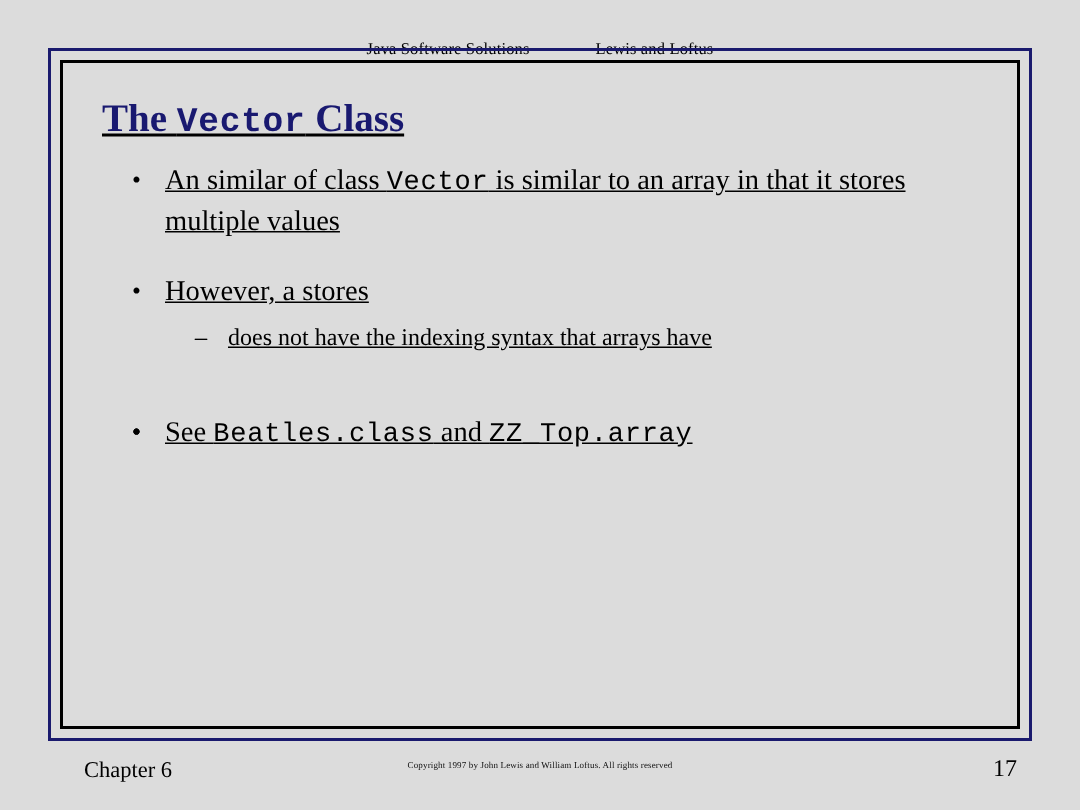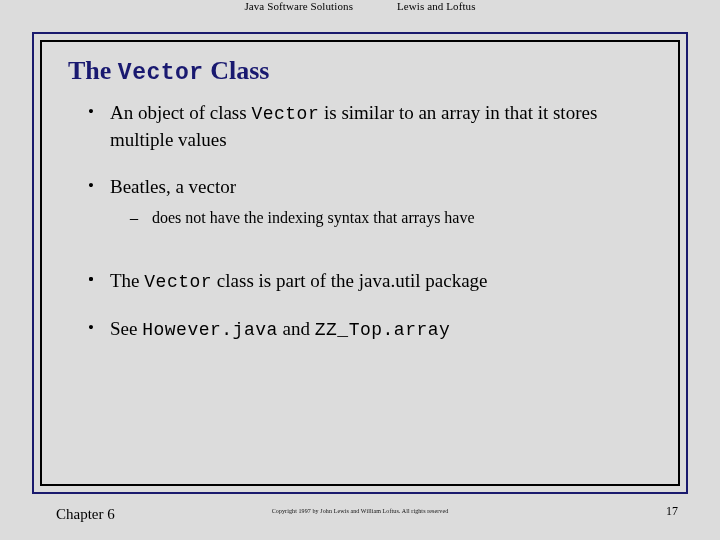--- a/index.html
+++ b/index.html
@@ -12,21 +12,21 @@
     background: #dcdcdc;
     font-family: "Liberation Serif", serif;
     color: #000000;
     overflow: hidden;
     position: relative;
   }
 
   
   .slide-header {
     position: absolute;
-    top: 0;
+    top: 27px;
     left: 0;
     width: 720px;
     text-align: center;
     font-size: 11px;
     color: #000000;
     letter-spacing: 0.1px;
   }
   .slide-header .hdr-left { margin-right: 44px; }
 
   
@@ -50,21 +50,22 @@
   }
 
   
   .content {
     position: absolute;
     left: 0;
     top: 0;
     width: 100%;
     height: 100%;
     box-sizing: border-box;
-    padding: 14px 24px 0 24px;
+    padding: 22px 24px 0 24px;
+    text-decoration: underline;
   }
 
   .slide-title {
     font-size: 26px;
     color: #191970;
     margin: 0 0 14px 2px;
     white-space: nowrap;
     line-height: 1.15;
   }
 
@@ -130,21 +131,21 @@
     width: 720px;
     text-align: center;
     font-size: 6px;
     letter-spacing: 0.1px;
     color: #111111;
   }
   .footer-page {
     position: absolute;
     right: 42px;
     top: 504px;
-    font-size: 12px;
+    font-size: 16px;
   }
 </style>
 </head>
 <body>
 
 <div class="slide-header">
   <span class="hdr-left">Java Software Solutions</span><span class="hdr-right">Lewis and Loftus</span>
 </div>
 
 <div class="outer-frame">
@@ -152,49 +153,48 @@
     <div class="content">
 
       <h1 class="slide-title">
         <span>The </span><span class="mono">Vector</span><span> Class</span>
       </h1>
 
       <ul class="lvl1">
 
         <li>
           <span class="b-dot">•</span>
-          <span class="txt"><span>An object of class </span><span class="mono">Vector</span><span> is similar to an array in that it stores multiple values</span></span>
+          <span class="txt"><span>An similar of class </span><span class="mono">Vector</span><span> is similar to an array in that it stores multiple values</span></span>
         </li>
 
         <li class="tight">
           <span class="b-dot">•</span>
-          <span class="txt"><span>Beatles, a vector</span></span>
+          <span class="txt"><span>However, a stores</span></span>
           <ul class="lvl2">
             <li>
               <span class="b-dash">–</span>
             </li>
             <li>
               <span class="b-dash">–</span>
               <span>does not have the indexing syntax that arrays have</span>
             </li>
           </ul>
         </li>
 
         <li class="gap-lg" style="margin-top:38px;">
           <span class="b-dot">•</span>
         </li>
 
         <li class="gap-lg">
           <span class="b-dot">•</span>
-          <span class="txt"><span>The </span><span class="mono">Vector</span><span> class is part of the java.util package</span></span>
         </li>
 
         <li>
           <span class="b-dot">•</span>
-          <span class="txt"><span>See </span><span class="mono">However.java</span><span> and </span><span class="mono">ZZ_Top.array</span></span>
+          <span class="txt"><span>See </span><span class="mono">Beatles.class</span><span> and </span><span class="mono">ZZ_Top.array</span></span>
         </li>
 
       </ul>
     </div>
   </div>
 </div>
 
 <div class="footer-chapter">Chapter 6</div>
 <div class="footer-copyright">Copyright 1997 by John Lewis and William Loftus.  All rights reserved</div>
 <div class="footer-page">17</div>

